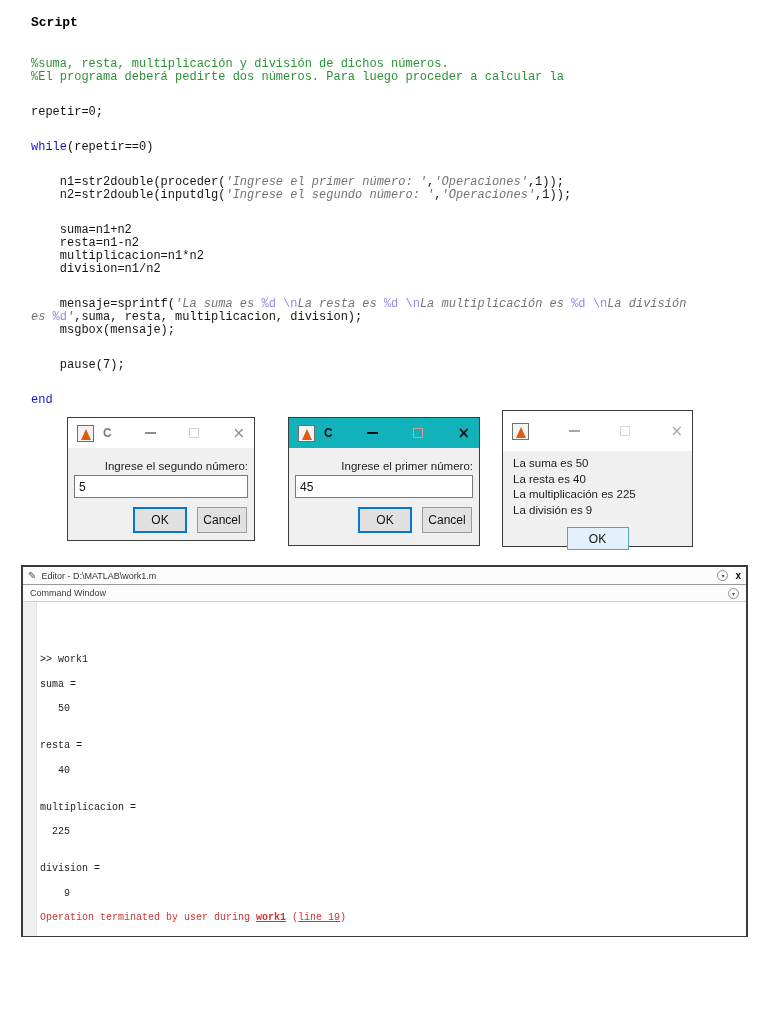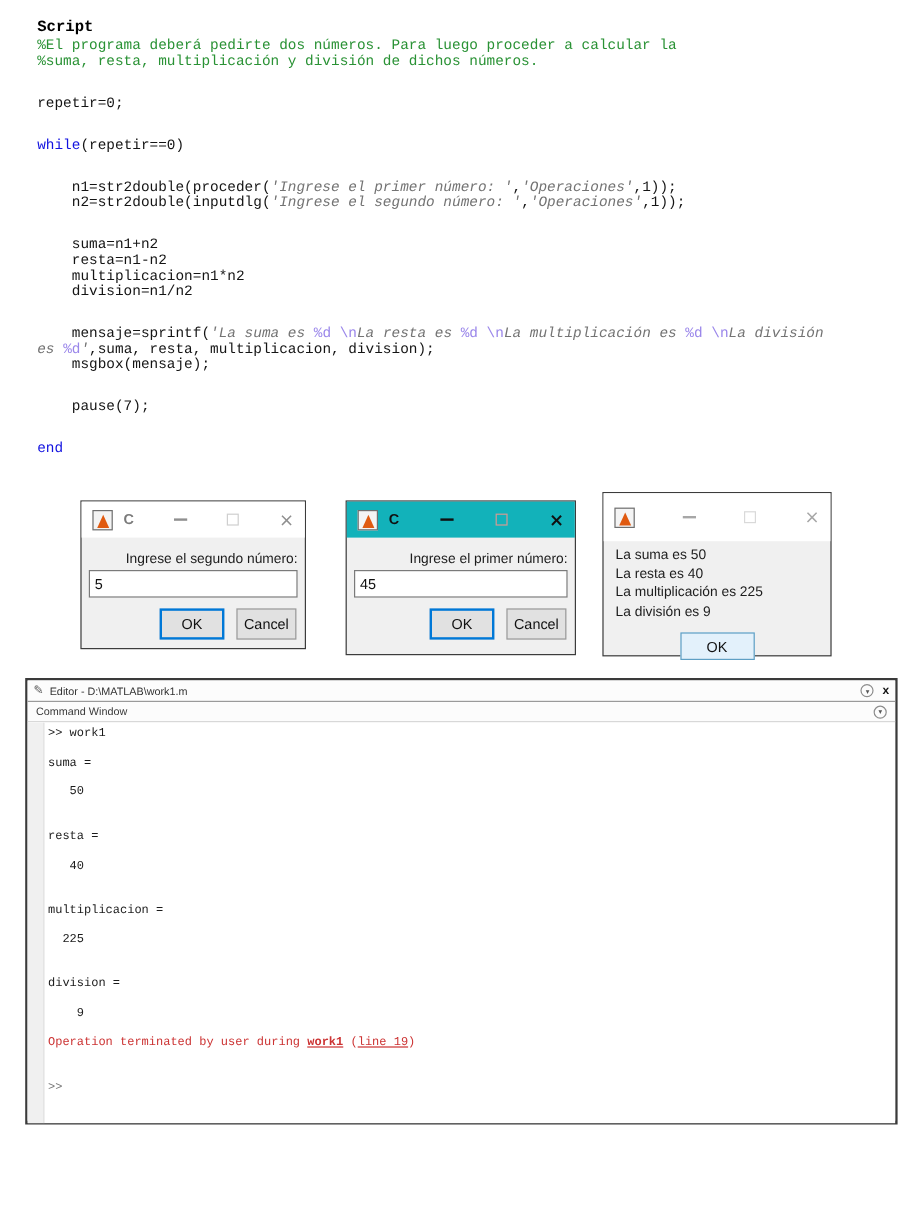--- a/index.html
+++ b/index.html
@@ -1,21 +1,21 @@
 <!DOCTYPE html>
 <html><head>
 <meta charset="utf-8">
 <style>
   html,body{margin:0;padding:0;background:#fff;}
   .page{position:relative;width:768px;height:1024px;background:#fff;overflow:hidden;
         font-family:"Liberation Sans",sans-serif;}
 
   
   .code-sec{position:absolute;left:31px;top:16px;}
-  .code-h{font:bold 13px/14px "Liberation Mono",monospace;color:#000;margin:0 0 2px 0;}
+  .code-h{font:bold 13px/14px "Liberation Mono",monospace;color:#000;margin:0 0 28px 0;}
   .cline{font:12px/13px "Liberation Mono",monospace;white-space:pre;color:#141414;}
   .cline.blank{height:22px;}
   .c-com{color:#2a9235;}
   .c-kw{color:#1212e0;}
   .c-str{color:#737373;font-style:italic;}
   .c-esc{color:#9a86ea;}
   .c-plain{color:#141414;}
 
   
   .dlg{position:absolute;background:#f0f0f0;border:1px solid #3c3c3c;box-sizing:border-box;}
@@ -65,39 +65,39 @@
   .bar-right{margin-left:auto;display:flex;align-items:center;gap:7px;}
   .circ{width:11px;height:11px;border:1px solid #8d8d8d;border-radius:50%;box-sizing:border-box;
         display:flex;align-items:center;justify-content:center;font-size:6px;color:#555;}
   .xbtn{font:bold 10px "Liberation Sans",sans-serif;color:#111;}
   .cw-bar{height:16px;border-bottom:1px solid #cfcfcf;display:flex;align-items:center;
           padding:0 7px;background:#fcfcfc;font:9px "Liberation Sans",sans-serif;color:#3a3a3a;gap:26px;}
   .cw-content{position:relative;height:calc(100% - 33px);background:#fff;overflow:hidden;}
   .gutter{position:absolute;left:0;top:0;bottom:0;width:13px;background:#f0f0f0;
           border-right:1px solid #e2e2e2;}
   #cmd-lines{position:relative;padding:4px 0 0 17px;font:10px/12.3px "Liberation Mono",monospace;
-             color:#1b1b1b;white-space:pre;}
+             color:#1b1b1b;white-space:pre;margin-top:48px;}
   .cwline{height:12.3px;}
   .err-line{position:relative;margin:12px 0 0 17px;font:10px "Liberation Mono",monospace;
             color:#cc3333;white-space:pre;}
   .err-b{font-weight:bold;text-decoration:underline;margin-top:26px;}
   .err-link{text-decoration:underline;}
   .fx-row{position:relative;margin-top:26px;height:13px;font:10px "Liberation Mono",monospace;}
   .fx-prompt{margin-left:17px;color:#777;white-space:pre;}
 </style>
 </head>
 <body>
 
 <div class="page">
 
   <div class="code-sec">
     <div class="code-h">Script</div>
     <div id="code-lines">
+        <div class="cline"><span class="c-com">%suma, resta, multiplicación y división de dichos números.</span></div>
         <div class="cline"><span class="c-com">%El programa deberá pedirte dos números. Para luego proceder a calcular la</span></div>
-        <div class="cline"><span class="c-com">%suma, resta, multiplicación y división de dichos números.</span></div>
         <div class="cline blank"></div>
         <div class="cline"><span class="c-plain">repetir=0;</span></div>
         <div class="cline blank"></div>
         <div class="cline"><span class="c-kw">while</span><span class="c-plain">(repetir==0)</span></div>
         <div class="cline blank"></div>
         <div class="cline"><span class="c-plain">    n1=str2double(proceder(</span><span class="c-str">'Ingrese el primer número: '</span><span class="c-plain">,</span><span class="c-str">'Operaciones'</span><span class="c-plain">,1));</span></div>
         <div class="cline"><span class="c-plain">    n2=str2double(inputdlg(</span><span class="c-str">'Ingrese el segundo número: '</span><span class="c-plain">,</span><span class="c-str">'Operaciones'</span><span class="c-plain">,1));</span></div>
         <div class="cline blank"></div>
         <div class="cline"><span class="c-plain">    suma=n1+n2</span></div>
         <div class="cline"><span class="c-plain">    resta=n1-n2</span></div>

